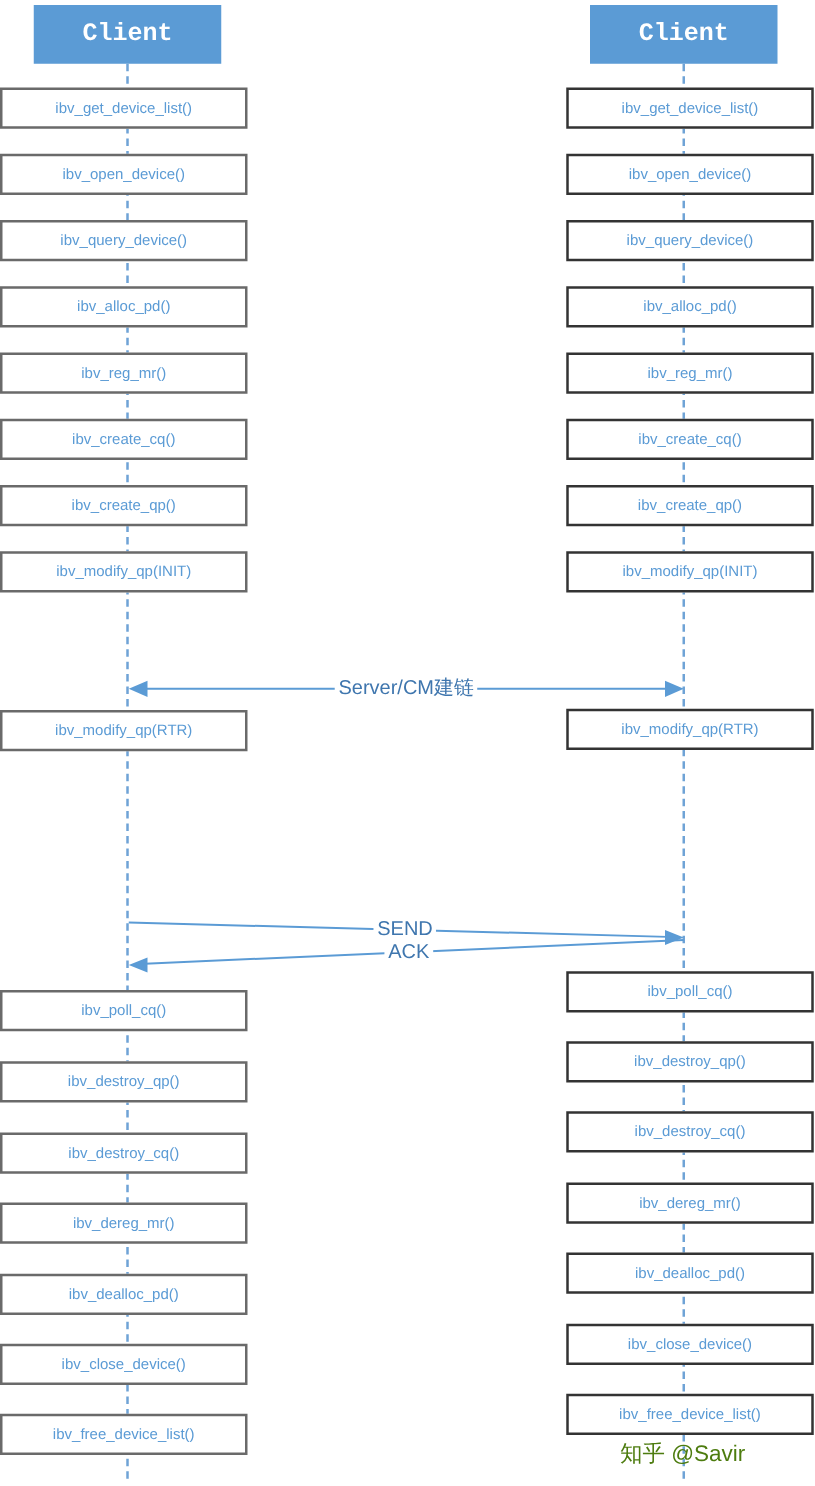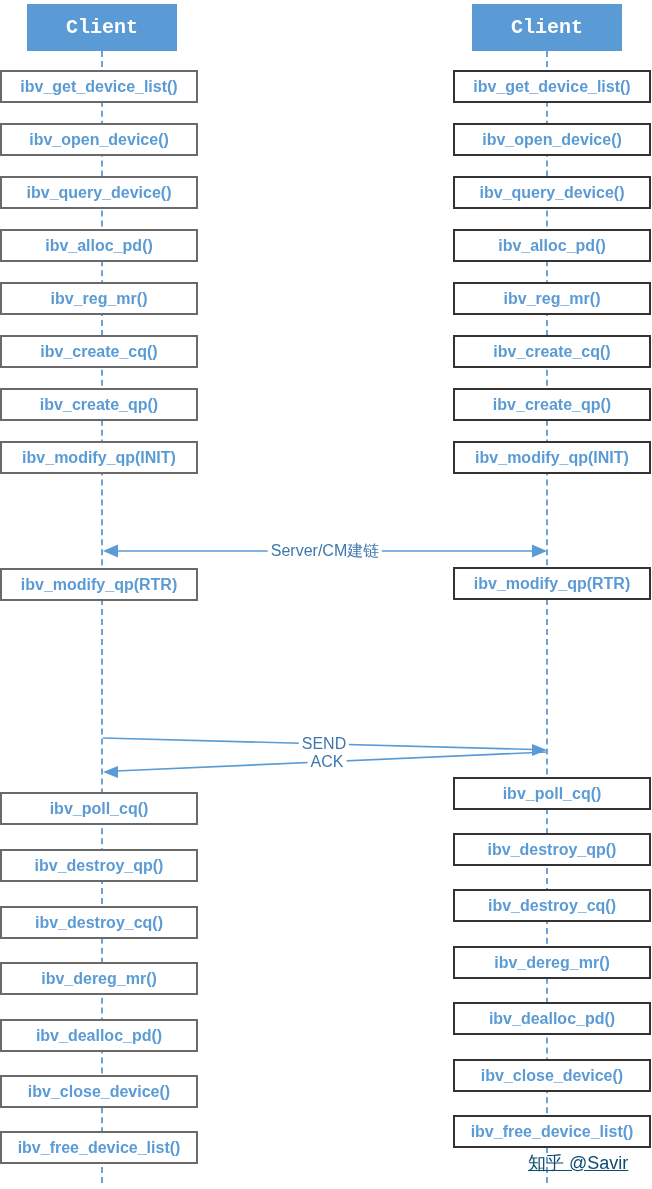--- a/index.html
+++ b/index.html
@@ -14,33 +14,33 @@
   }
   .header-box {
     position:absolute; top:4px; width:150px; height:47px;
     background:#5b9bd5; color:#ffffff;
     font-size:20px; font-weight:bold;
     display:flex; align-items:center; justify-content:center;font-family:Liberation Mono, monospace;
   }
   .call-box {
     position:absolute; height:29px; width:194px;
     background:#ffffff; text-align:center; line-height:29px;
-    font-size:16px; color:#5b9bd5; white-space:nowrap;font-weight:bold;
+    font-size:12px; color:#5b9bd5; white-space:nowrap;
   }
   .client-box { left:0;   border:2px solid #6a6a6a; }
   .server-box { left:453px; border:2px solid #333333; }
   #arrows { position:absolute; left:0; top:0; pointer-events:none; }
   .msg-label {
     position:absolute; transform:translate(-50%,-50%);
     background:#ffffff; padding:0 3px;
     font-size:16px; color:#3f76ae; white-space:nowrap;
   }
   .watermark {
-    position:absolute; left:528px; top:1151px;
-    font-size:18px; color:#0c4a6e; white-space:nowrap;text-decoration:underline;
+    position:absolute; left:496px; top:1151px;
+    font-size:18px; color:#4d7c0f; white-space:nowrap;
   }
 </style>
 </head>
 <body>
 
 <div id="canvas">
 
   <div class="lifeline" style="left:101px"></div>
   <div class="lifeline" style="left:546px"></div>
 

